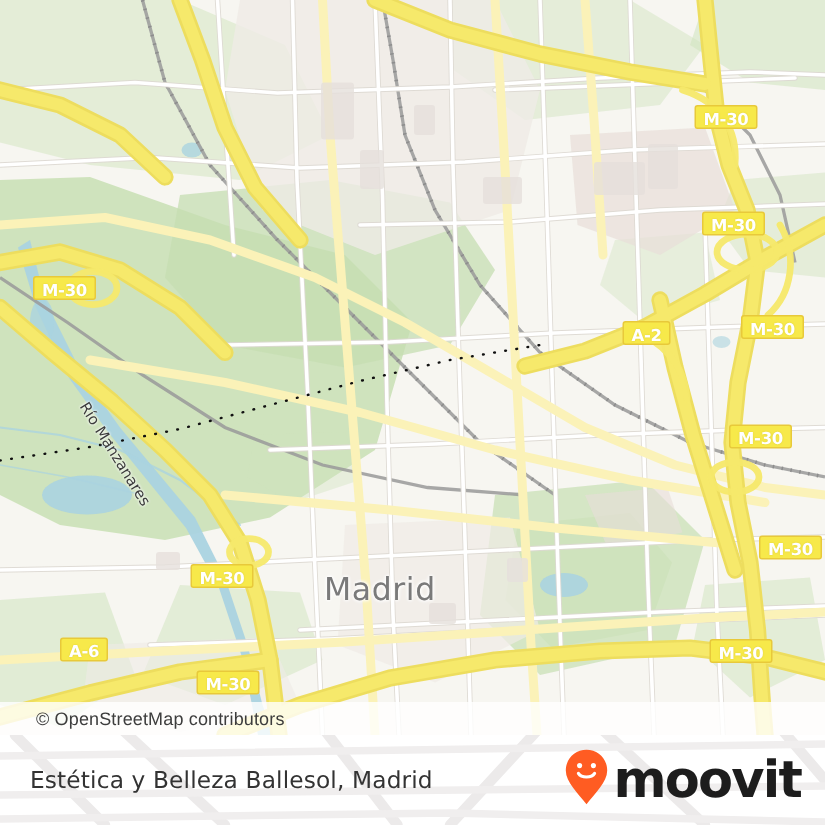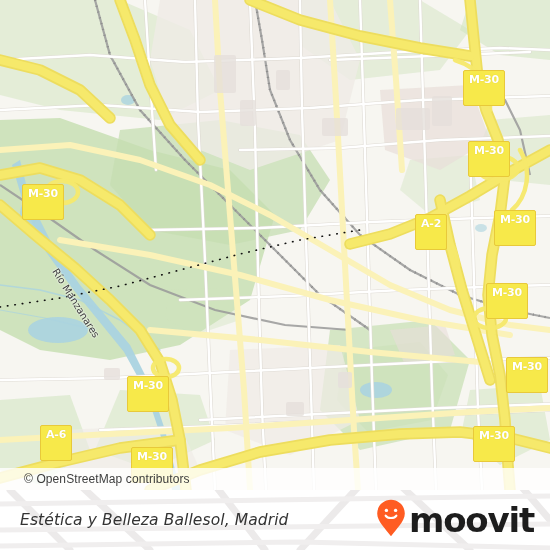--- a/index.html
+++ b/index.html
@@ -45,21 +45,21 @@
     position: absolute;
     background: #f7e94a;
     border: 1.6px solid #e8c93a;
     border-radius: 2px;
     color: #ffffff;
     font-family: "DejaVu Sans", sans-serif;
     font-size: 11px;
     font-weight: bold;
     letter-spacing: -0.2px;
     line-height: 1;
-    padding: 3px 5px 20px 5px;
+    padding: 3px 5px 0 5px;
     text-align: center;
     white-space: nowrap;
     text-shadow: 0 0 1px rgba(160,140,20,0.35);
     box-sizing: border-box;
   }
 
   
   .place-label {
     position: absolute;
     color: #7a7a7a;
@@ -165,21 +165,20 @@
     left: 20px;
     top: 0;
     height: 60px;
     display: flex;
     align-items: center;
     color: #333333;
     font-family: "DejaVu Sans", sans-serif;
     font-size: 15.5px;
     letter-spacing: 0.1px;
     white-space: nowrap;
-    font-style: italic;
   }
   .brand {
     position: absolute;
     right: 16px;
     top: 0;
     height: 60px;
     display: flex;
     align-items: center;
     gap: 3px;
   }
@@ -363,20 +362,21 @@
         <rect x="396" y="108" width="34" height="22" rx="2"></rect>
         <rect x="432" y="96" width="20" height="30" rx="2"></rect>
         <rect x="104" y="368" width="16" height="12" rx="2"></rect>
         <rect x="286" y="402" width="18" height="14" rx="2"></rect>
         <rect x="338" y="372" width="14" height="16" rx="2"></rect>
       </g>
 
       <path class="bord" d="M0,307 L60,298 L120,286 L180,270 L240,254 L300,240 L360,230"></path>
     </svg>
 
+    <div class="place-label" style="left:216px; top:381px;">Madrid</div>
 
     <div class="river-label" style="left:55px; top:264px;">Río Manzanares</div>
 
     <div class="shield" style="left:463px; top:70px;">M-30</div>
     <div class="shield" style="left:468px; top:141px;">M-30</div>
     <div class="shield" style="left:415px; top:214px;">A-2</div>
     <div class="shield" style="left:494px; top:210px;">M-30</div>
     <div class="shield" style="left:486px; top:283px;">M-30</div>
     <div class="shield" style="left:506px; top:357px;">M-30</div>
     <div class="shield" style="left:473px; top:426px;">M-30</div>

